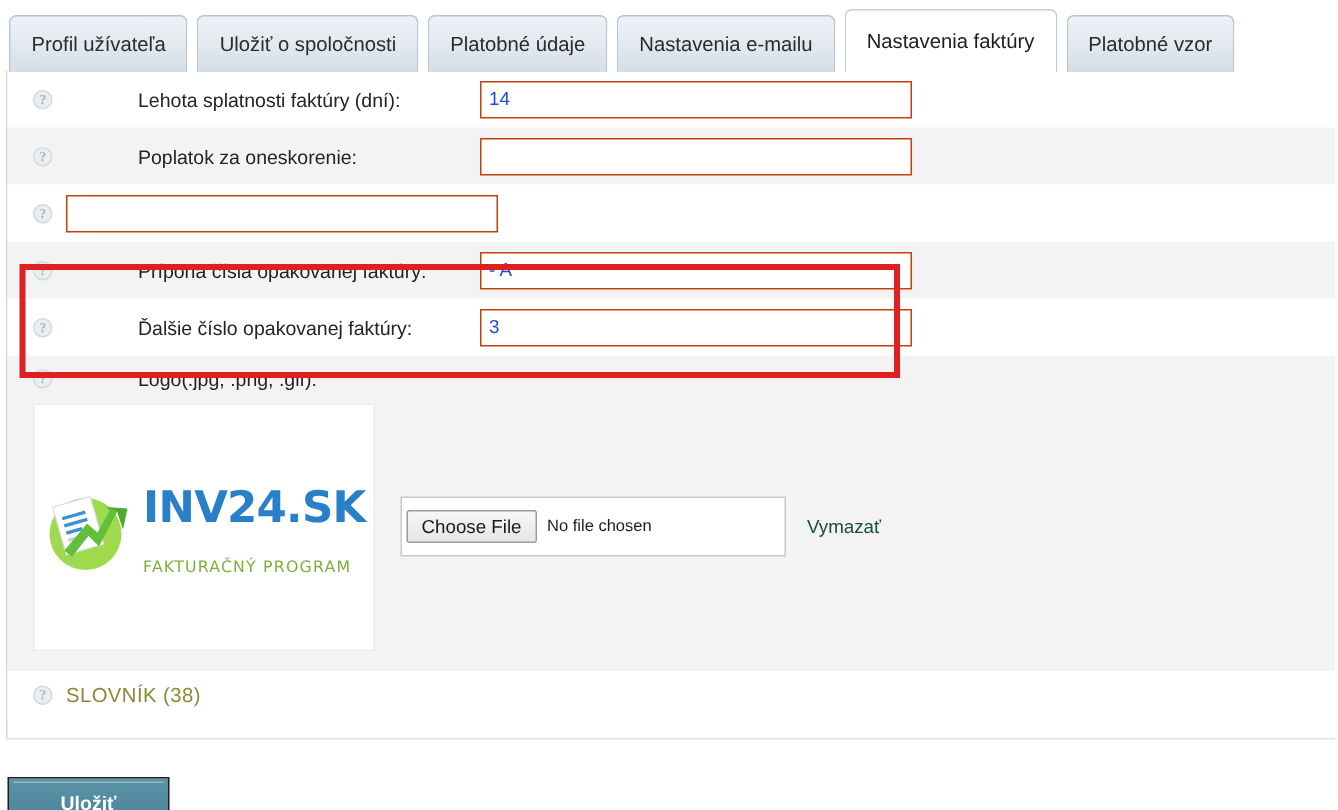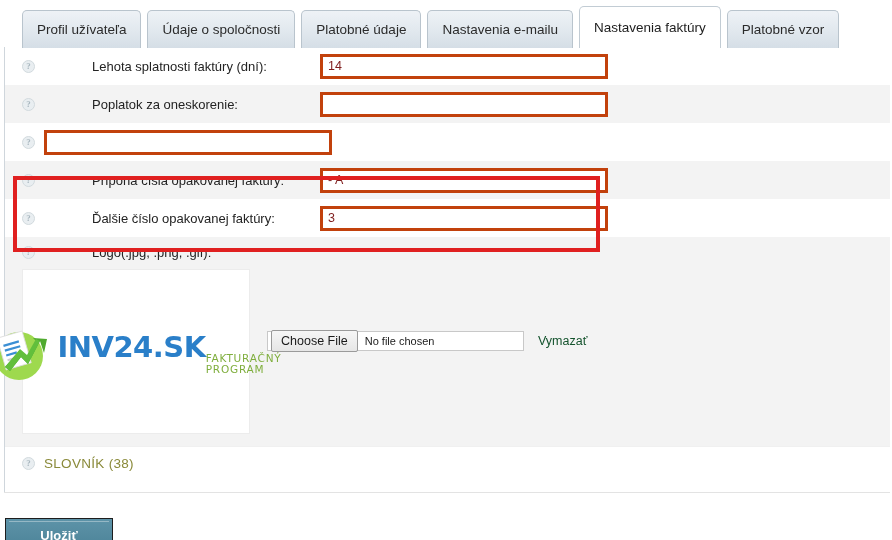--- a/index.html
+++ b/index.html
@@ -17,21 +17,21 @@
   }
 
   
   .tabbar {
     position: absolute;
     top: 8px; left: 0;
     width: 892px; height: 40px;
     display: flex;
     align-items: flex-end;
     gap: 6px;
-    padding-left: 20px;
+    padding-left: 4px;
     z-index: 3;
   }
   .tab {
     height: 38px;
     padding: 0 14px;
     display: flex;
     align-items: center;
     justify-content: center;
     font-size: 13.5px;
     color: #2b2b2b;
@@ -103,22 +103,22 @@
     white-space: nowrap;
     margin-left: 48px;
   }
 
   .finput {
     width: 288px;
     height: 25px;
     padding: 2px 5px;
     font-size: 12.5px;
     font-family: "Liberation Sans", sans-serif;
-    color: #7f1d1d;
-    border: 3px solid #c2410c;
+    color: #1d4ed8;
+    border: 1px solid #c2410c;
     background: #ffffff;
     outline: none;
     border-radius: 0;
   }
 
   
   .redbox {
     position: absolute;
     left: 8px;
     top: 129px;
@@ -158,21 +158,21 @@
     justify-content: center;
     flex: 0 0 228px;
   }
   .logo-art {
     display: flex;
     align-items: center;
     gap: 5px;
     transform: translateY(2px);
   }
   .logo-mark { width: 62px; height: 62px; flex: 0 0 62px; }
-  .logo-txt { display: flex; flex-direction: row; line-height: 1; }
+  .logo-txt { display: flex; flex-direction: column; line-height: 1; }
   .logo-title {
     font-size: 29px;
     font-weight: bold;
     color: #2a7fc9;
     letter-spacing: -0.5px;
     font-family: "DejaVu Sans", sans-serif;
   }
   .logo-sub {
     font-size: 10.5px;
     color: #7fae3d;
@@ -184,21 +184,21 @@
   .filearea {
     display: flex;
     align-items: center;
     margin-left: 17px;
     margin-top: 62px;
   }
   .fileinput-shell {
     display: flex;
     align-items: center;
     width: 257px;
-    height: 20px;
+    height: 40px;
     border: 1px solid #c8c8c8;
     background: #ffffff;
   }
   .choose-btn {
     height: 22px;
     margin: 0 0 0 3px;
     padding: 0 9px;
     font-size: 12.5px;
     font-family: "Liberation Sans", sans-serif;
     color: #1a1a1a;
@@ -273,21 +273,21 @@
 </head>
 <body>
 
 <div id="app">
 
   <div class="tabbar">
     <div class="tab">
       <span>Profil užívateľa</span>
     </div>
     <div class="tab">
-      <span>Údaje o spoločnosti</span>
+      <span>Uložiť o spoločnosti</span>
     </div>
     <div class="tab">
       <span>Platobné údaje</span>
     </div>
     <div class="tab">
       <span>Nastavenia e-mailu</span>
     </div>
     <div class="tab active">
       <span>Nastavenia faktúry</span>
     </div>

